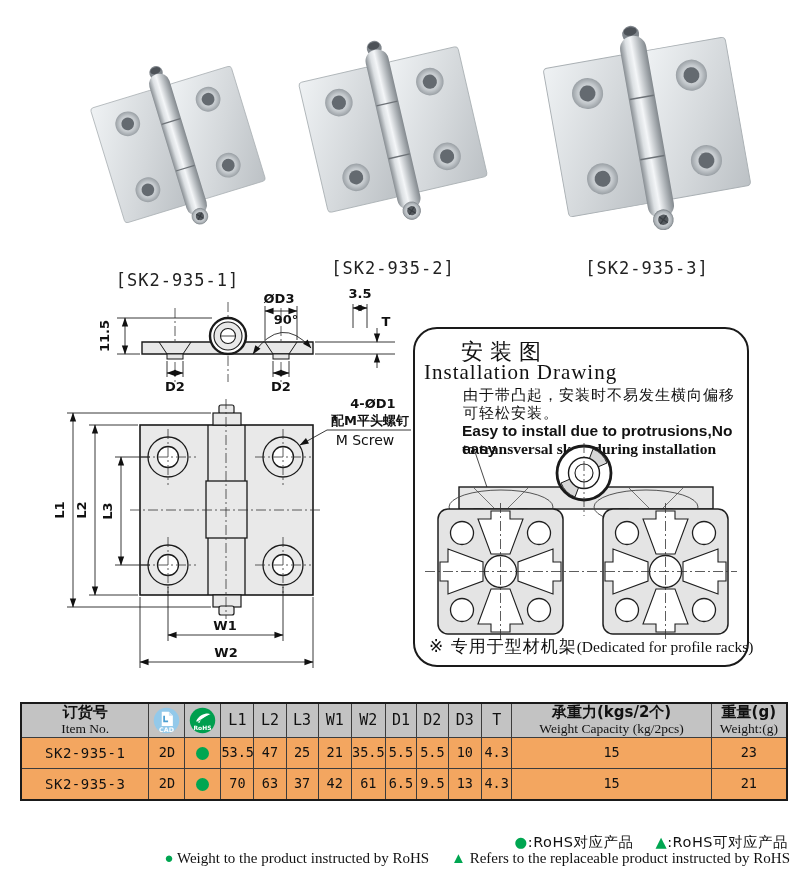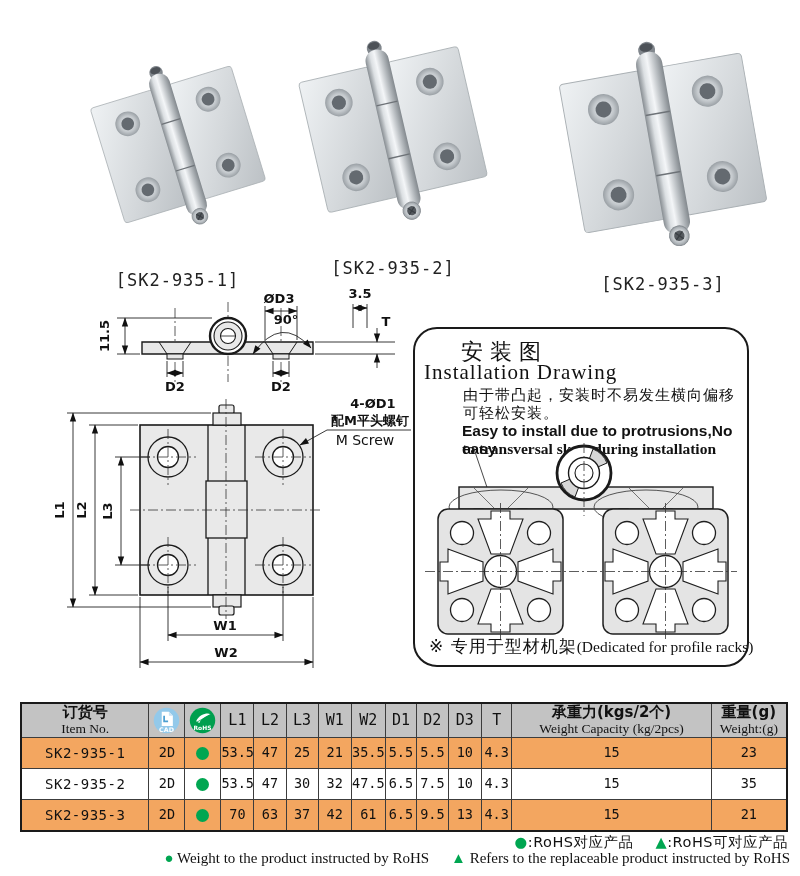--- a/index.html
+++ b/index.html
@@ -114,21 +114,21 @@
       <use href="#hinge" transform="rotate(-17)"></use>
     </svg>
     <figcaption class="caption">[SK2-935-1]</figcaption>
   </figure>
   <figure class="product" id="fig2" style="margin:0">
     <svg viewBox="-120 -130 240 260" width="200" height="233">
       <use href="#hinge" transform="rotate(-13)"></use>
     </svg>
     <figcaption class="caption">[SK2-935-2]</figcaption>
   </figure>
-  <figure class="product" id="fig3" style="margin:16px">
+  <figure class="product" id="fig3" style="margin:0">
     <svg viewBox="-120 -130 240 260" width="226" height="248">
       <use href="#hinge" transform="rotate(-10)"></use>
     </svg>
     <figcaption class="caption">[SK2-935-3]</figcaption>
   </figure>
 
   <svg id="sideview" class="drawing" viewBox="0 0 365 120">
     <defs>
       <marker id="ah" viewBox="0 0 10 10" refX="9.5" refY="5" markerWidth="11" markerHeight="9" orient="auto-start-reverse" markerUnits="userSpaceOnUse">
         <path d="M0,1.5 L10,5 L0,8.5 z" fill="#111"></path>
@@ -379,36 +379,20 @@
         <td class="mono num">25</td>
         <td class="mono num">21</td>
         <td class="mono num">35.5</td>
         <td class="mono num">5.5</td>
         <td class="mono num">5.5</td>
         <td class="mono num">10</td>
         <td class="mono num">4.3</td>
         <td class="mono num">15</td>
         <td class="mono num">23</td>
       </tr>
-      <tr>
-        <td class="mono item">SK2-935-2</td>
-        <td class="mono num">2D</td>
-        <td><span class="rohs-dot"></span></td>
-        <td class="mono num">53.5</td>
-        <td class="mono num">47</td>
-        <td class="mono num">30</td>
-        <td class="mono num">32</td>
-        <td class="mono num">47.5</td>
-        <td class="mono num">6.5</td>
-        <td class="mono num">7.5</td>
-        <td class="mono num">10</td>
-        <td class="mono num">4.3</td>
-        <td class="mono num">15</td>
-        <td class="mono num">35</td>
-      </tr>
       <tr class="hl" style="height:32px">
         <td class="mono item">SK2-935-3</td>
         <td class="mono num">2D</td>
         <td><span class="rohs-dot"></span></td>
         <td class="mono num">70</td>
         <td class="mono num">63</td>
         <td class="mono num">37</td>
         <td class="mono num">42</td>
         <td class="mono num">61</td>
         <td class="mono num">6.5</td>

